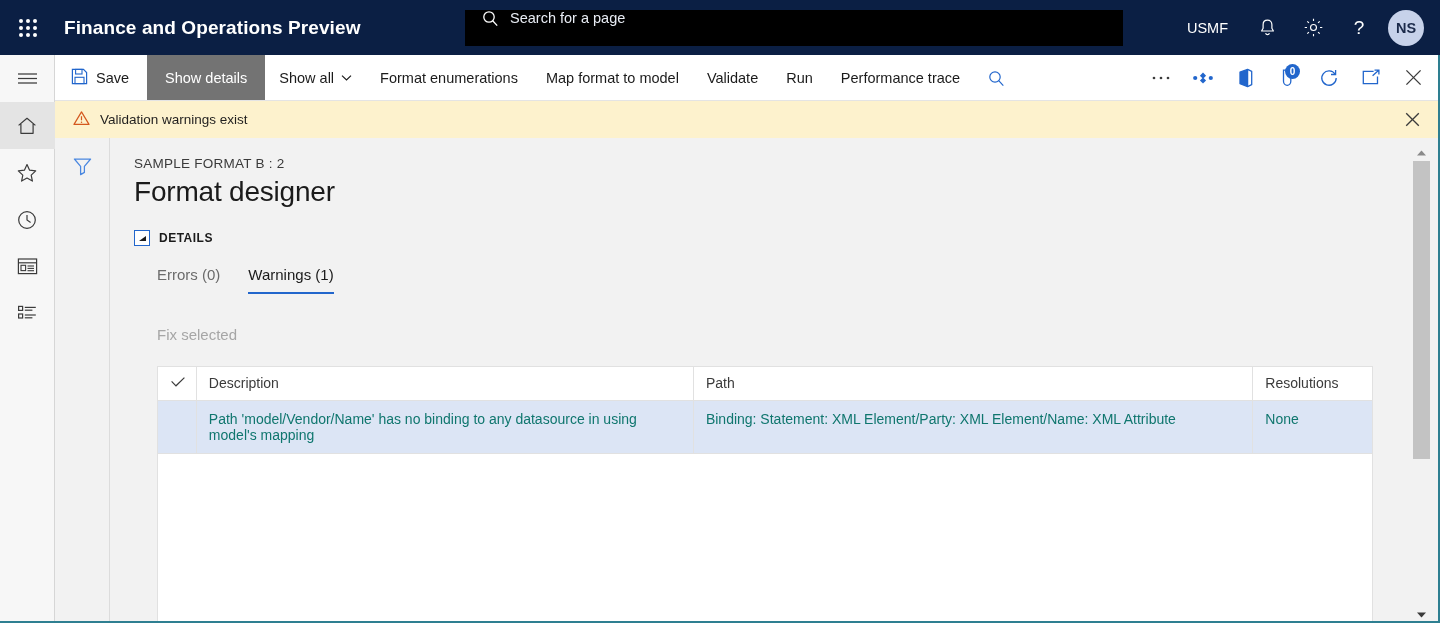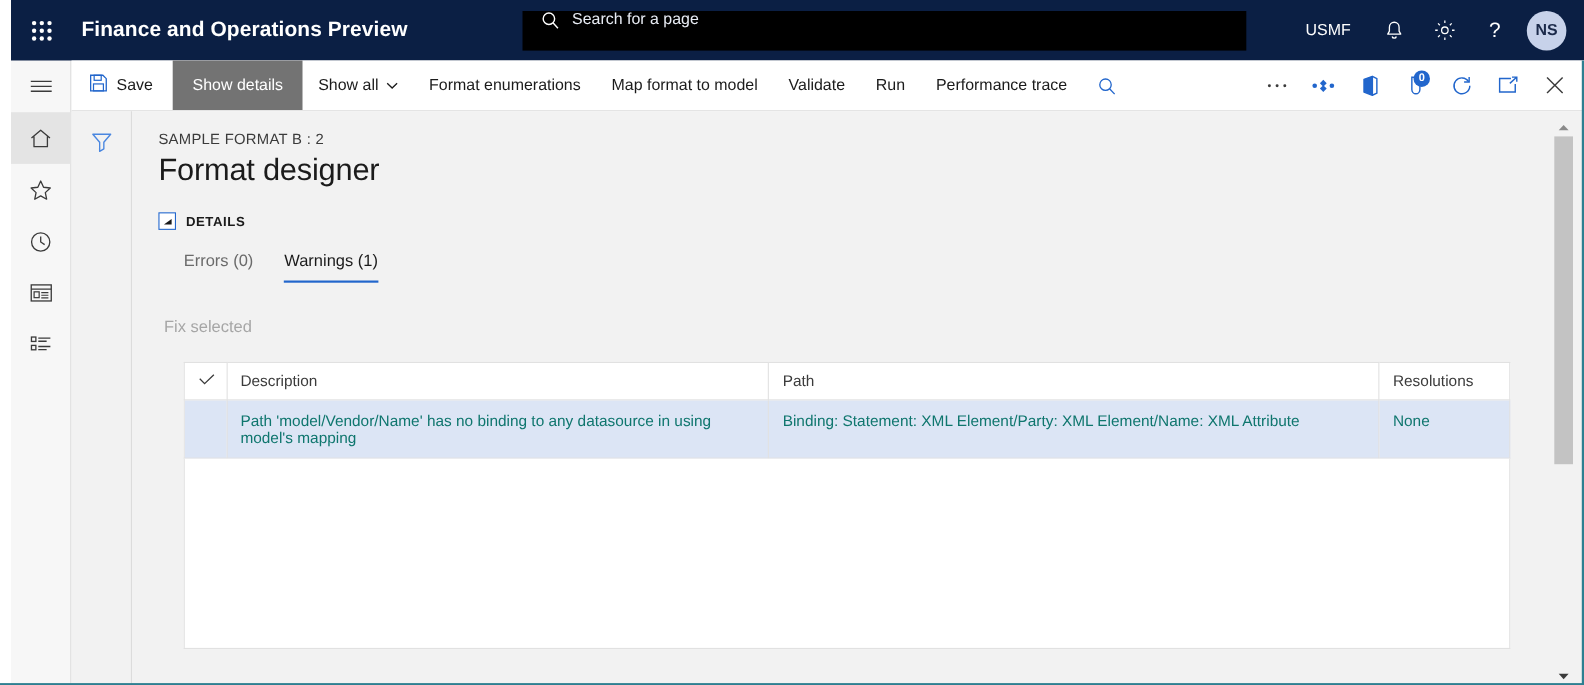--- a/index.html
+++ b/index.html
@@ -1,21 +1,21 @@
 <!DOCTYPE html>
 <html><head>
 <meta charset="utf-8">
 <style>
   * { box-sizing: border-box; margin: 0; padding: 0; }
   html, body {
     width: 1440px; height: 623px;
     font-family: "Liberation Sans", sans-serif;
     background: #ffffff; overflow: hidden;
   }
-  #app { position: relative; width: 1440px; height: 623px; display: flex; flex-direction: column; padding-left: 10px; }
+  #app { position: relative; width: 1440px; height: 623px; display: flex; flex-direction: column; }
 
   
   .topbar {
     height: 55px; background: #0b1f44; flex: 0 0 55px;
     display: flex; align-items: center; position: relative;
   }
   .waffle {
     width: 55px; height: 55px; display: flex; align-items: center; justify-content: center;
     cursor: pointer;
   }
@@ -105,21 +105,21 @@
   .collapse-box {
     width: 16px; height: 16px; border: 1px solid #2266cc; display: flex; align-items: center;
     justify-content: center; cursor: pointer; background: #ffffff;
   }
   .section-label { font-size: 12px; font-weight: 700; color: #1b1b1b; letter-spacing: .5px; }
 
   .tabs { display: flex; gap: 28px; margin-top: 20px; margin-left: 23px; }
   .tab { font-size: 15px; color: #6b6b6b; padding-bottom: 9px; cursor: pointer; white-space: nowrap; }
   .tab.active { color: #1b1b1b; border-bottom: 2px solid #2266cc; }
 
-  .fixbtn { margin-top: 32px; margin-left: 5px; font-size: 15px; color: #a6a6a6; cursor: default; display: inline-block; }
+  .fixbtn { margin-top: 32px; margin-left: 23px; font-size: 15px; color: #a6a6a6; cursor: default; display: inline-block; }
 
   .grid-wrap { margin-top: 22px; margin-left: 23px; margin-right: 67px; }
   table.grid { border-collapse: collapse; width: 100%; table-layout: fixed; background: #ffffff; }
   table.grid th, table.grid td {
     border: 1px solid #e1e1e1; text-align: left; vertical-align: top;
     font-weight: 400; padding: 10px 12px; font-size: 14px; color: #0f766e;
   }
   table.grid th { color: #3b3b3b; font-size: 14px; background: #ffffff; height: 34px; padding: 8px 12px; }
   th.c-check, td.c-check { width: 38px; padding: 8px 0; text-align: center; }
   th.c-desc, td.c-desc { width: 486px; }
@@ -333,20 +333,38 @@
             <svg width="19" height="19" viewBox="0 0 19 19">
                 <g stroke="#3b3b3b" stroke-width="1.3">
                   <line x1="2.4" y1="2.4" x2="16.6" y2="16.6"></line>
                   <line x1="16.6" y1="2.4" x2="2.4" y2="16.6"></line>
                 </g>
               </svg>
           </div>
         </div>
       </div>
 
+      <div class="msgbar">
+        <span>
+          <svg width="17" height="16" viewBox="0 0 17 16">
+              <path d="M8.5 1.9L16 14.4H1z" fill="none" stroke="#d4581f" stroke-width="1.2" stroke-linejoin="round"></path>
+              <line x1="8.5" y1="6.2" x2="8.5" y2="10.3" stroke="#d4581f" stroke-width="1.2"></line>
+              <circle cx="8.5" cy="12.2" r=".75" fill="#d4581f"></circle>
+            </svg>
+        </span>
+        <span class="mtext">Validation warnings exist</span>
+        <div class="mclose">
+          <svg width="17" height="17" viewBox="0 0 17 17">
+              <g stroke="#3b3b3b" stroke-width="1.3">
+                <line x1="2.2" y1="2.2" x2="14.8" y2="14.8"></line>
+                <line x1="14.8" y1="2.2" x2="2.2" y2="14.8"></line>
+              </g>
+            </svg>
+        </div>
+      </div>
 
       <div class="content">
 
         <div class="filterrail">
           <span class="fic">
             <svg width="21" height="21" viewBox="0 0 21 21">
                 <path d="M2.4 3h16.2l-6.2 7.3v6.1l-3.8 2.2v-8.3z" fill="none" stroke="#4a87e0" stroke-width="1.25" stroke-linejoin="round"></path>
               </svg>
           </span>
         </div>

